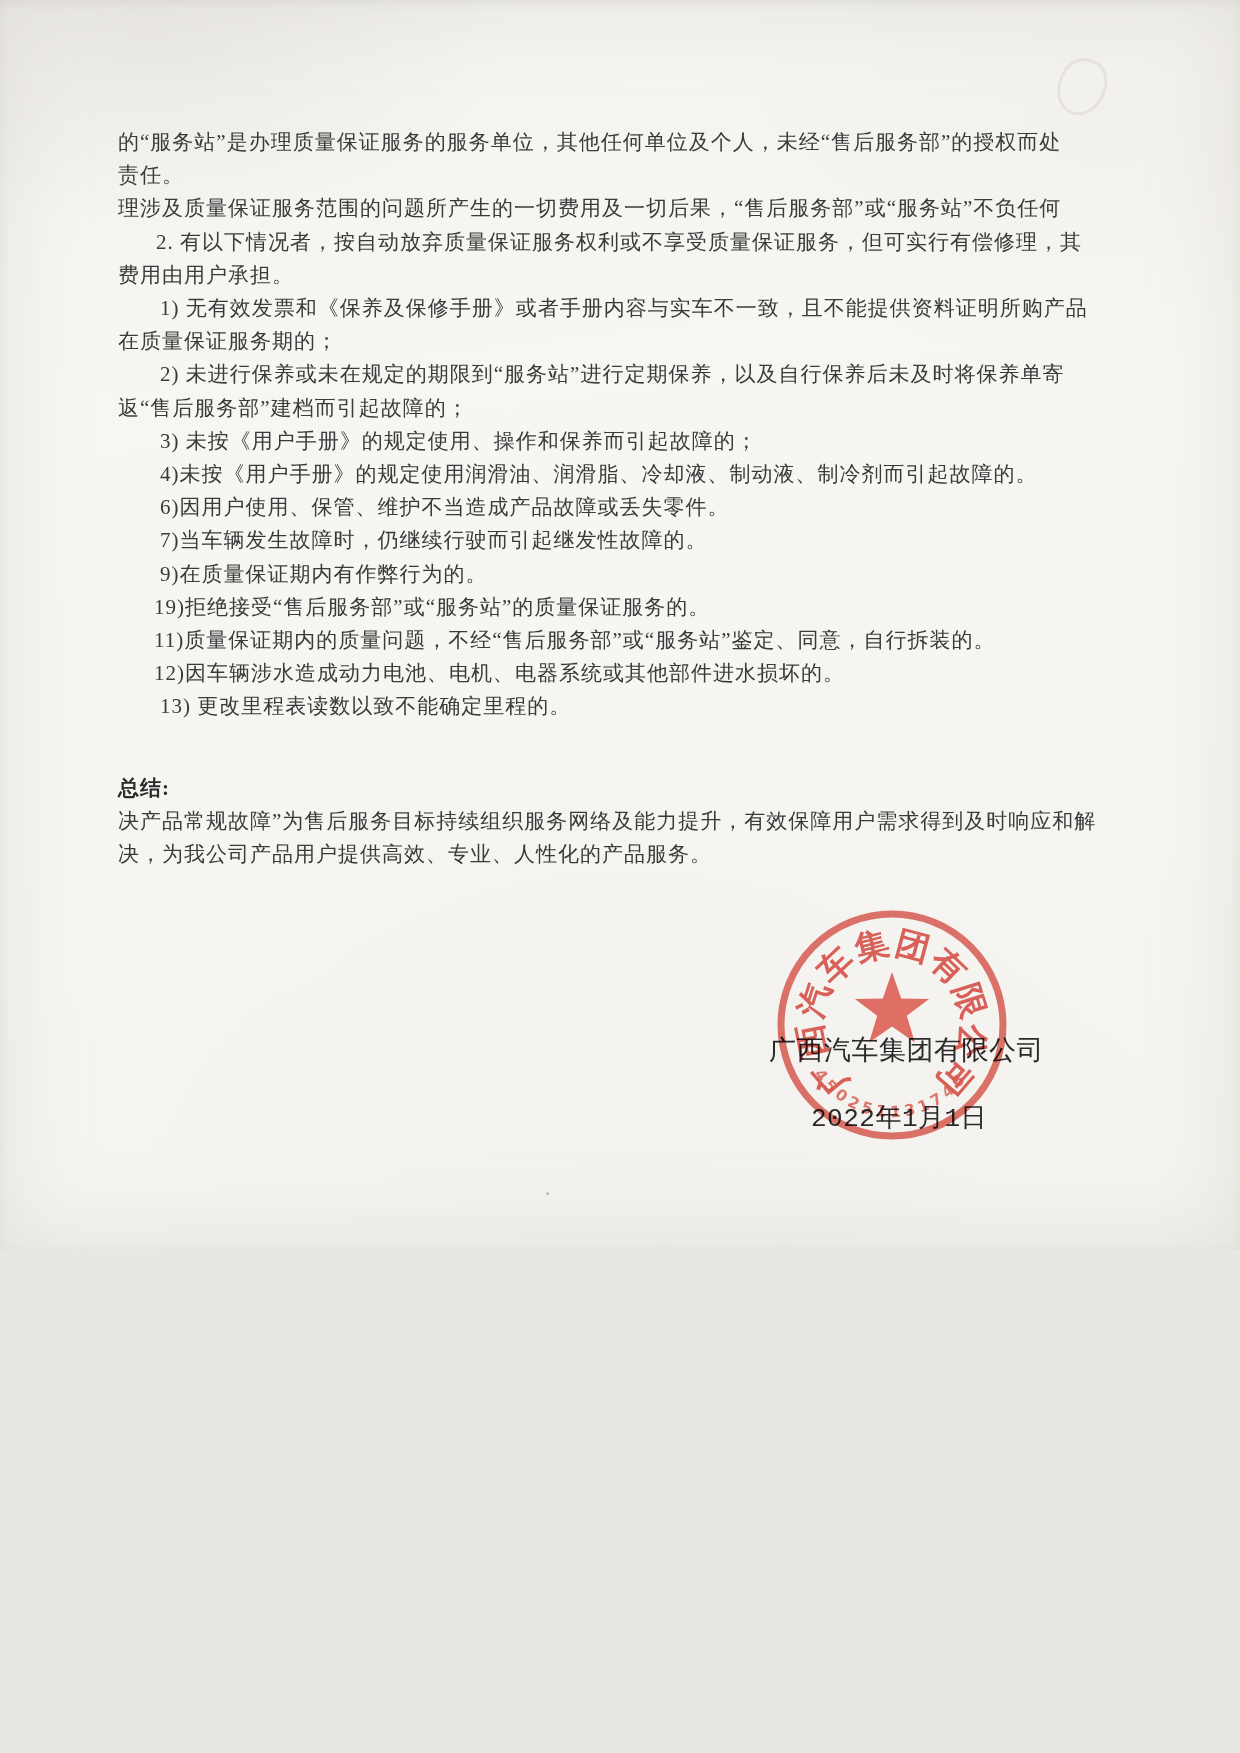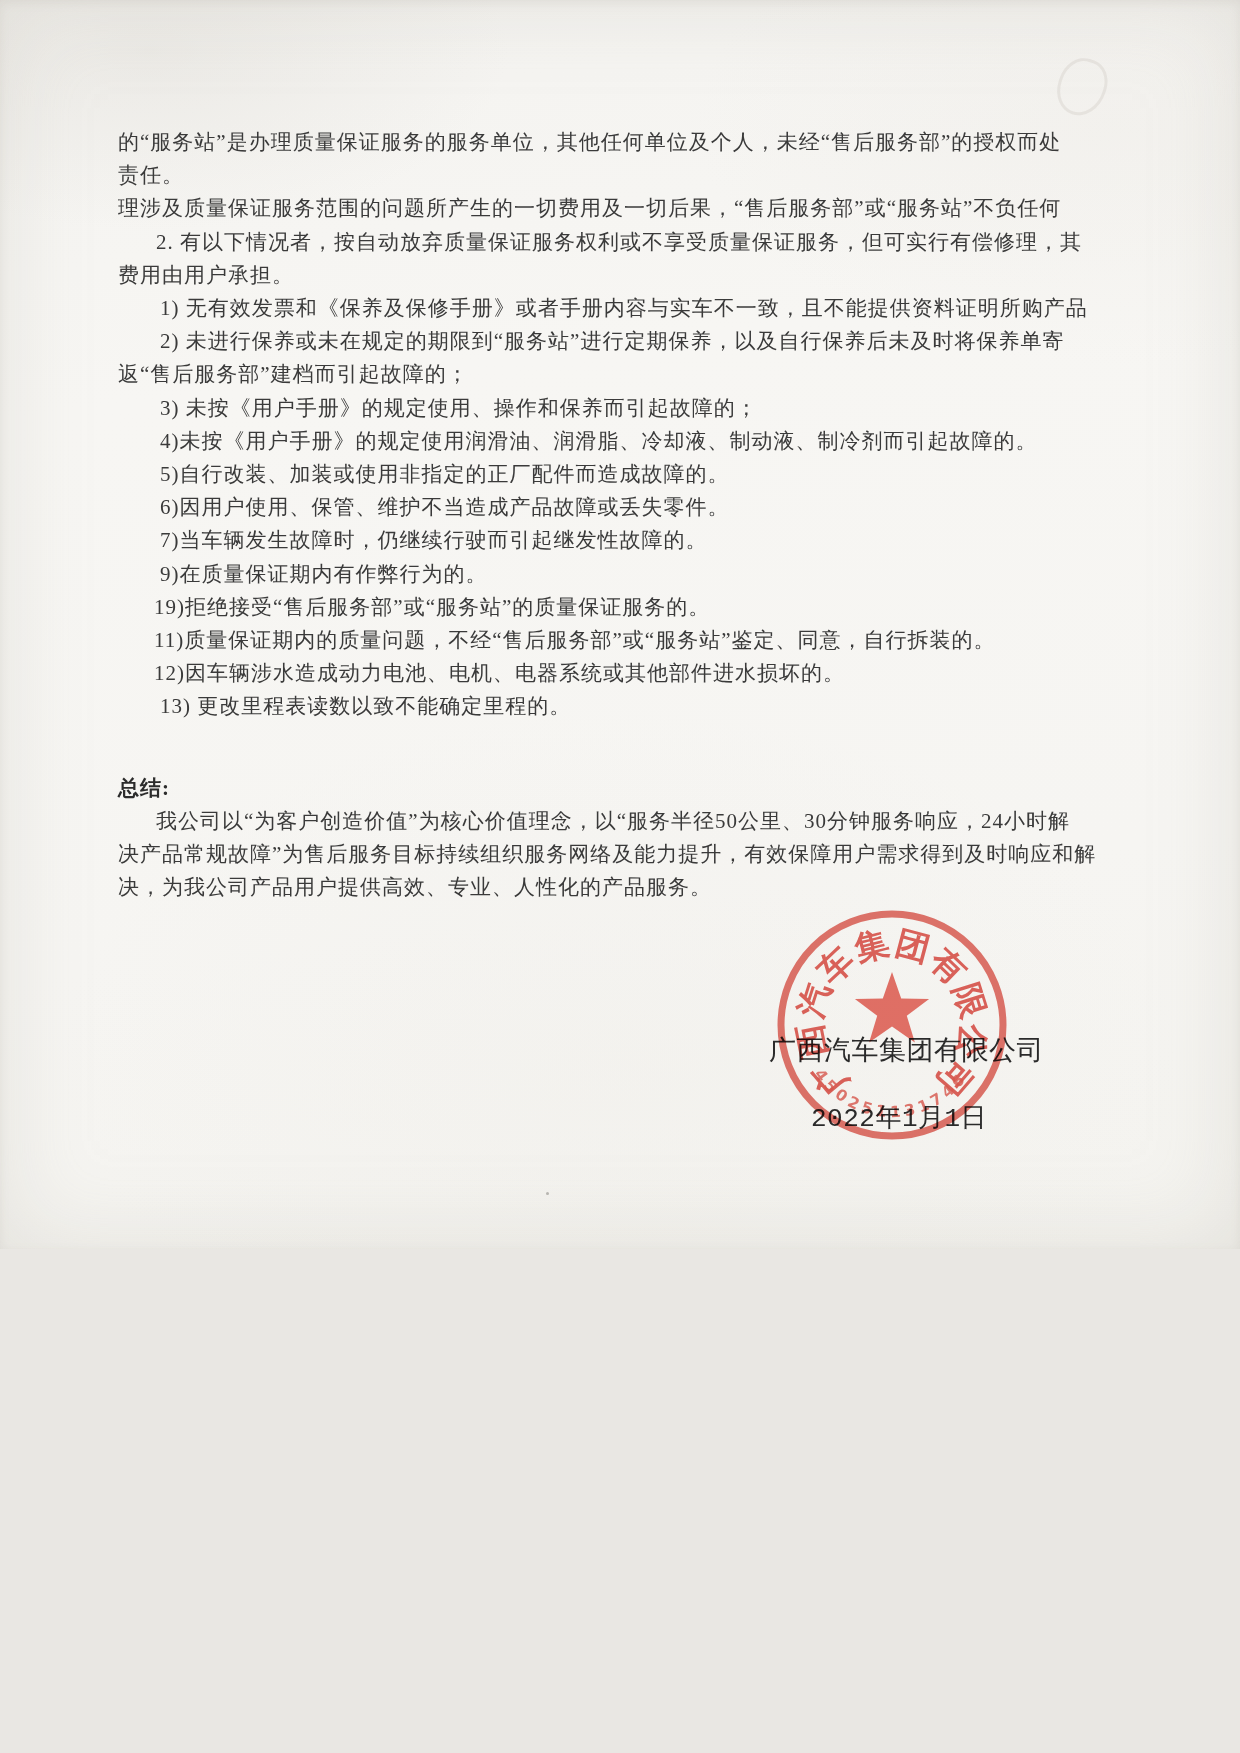--- a/index.html
+++ b/index.html
@@ -63,34 +63,33 @@
 
 <div class="page">
 
   <div class="doc-text">
     <div class="ln">的“服务站”是办理质量保证服务的服务单位，其他任何单位及个人，未经“售后服务部”的授权而处</div>
     <div class="ln">责任。</div>
     <div class="ln">理涉及质量保证服务范围的问题所产生的一切费用及一切后果，“售后服务部”或“服务站”不负任何</div>
     <div class="ln ind-p">2. 有以下情况者，按自动放弃质量保证服务权利或不享受质量保证服务，但可实行有偿修理，其</div>
     <div class="ln">费用由用户承担。</div>
     <div class="ln ind-a">1) 无有效发票和《保养及保修手册》或者手册内容与实车不一致，且不能提供资料证明所购产品</div>
+    <div class="ln">在质量保证服务期的；</div>
     <div class="ln ind-a">2) 未进行保养或未在规定的期限到“服务站”进行定期保养，以及自行保养后未及时将保养单寄</div>
     <div class="ln">返“售后服务部”建档而引起故障的；</div>
     <div class="ln ind-a">3) 未按《用户手册》的规定使用、操作和保养而引起故障的；</div>
     <div class="ln ind-a">4)未按《用户手册》的规定使用润滑油、润滑脂、冷却液、制动液、制冷剂而引起故障的。</div>
-    <div class="ln ind-a">5)自行改装、加装或使用非指定的正厂配件而造成故障的。</div>
     <div class="ln ind-a">6)因用户使用、保管、维护不当造成产品故障或丢失零件。</div>
     <div class="ln ind-a">7)当车辆发生故障时，仍继续行驶而引起继发性故障的。</div>
     <div class="ln ind-a">9)在质量保证期内有作弊行为的。</div>
     <div class="ln ind-b">19)拒绝接受“售后服务部”或“服务站”的质量保证服务的。</div>
     <div class="ln ind-b">11)质量保证期内的质量问题，不经“售后服务部”或“服务站”鉴定、同意，自行拆装的。</div>
     <div class="ln ind-b">12)因车辆涉水造成动力电池、电机、电器系统或其他部件进水损坏的。</div>
     <div class="ln ind-a">13) 更改里程表读数以致不能确定里程的。</div>
     <div class="ln bold-line">总结:</div>
-    <div class="ln ind-p">我公司以“为客户创造价值”为核心价值理念，以“服务半径50公里、30分钟服务响应，24小时解</div>
     <div class="ln">决产品常规故障”为售后服务目标持续组织服务网络及能力提升，有效保障用户需求得到及时响应和解</div>
     <div class="ln">决，为我公司产品用户提供高效、专业、人性化的产品服务。</div>
   </div>
 
   <div class="company-name">广西汽车集团有限公司</div>
   <div class="sign-date">2022年1月1日</div>
 
   <svg class="seal" viewBox="0 0 240 240" xmlns="http://www.w3.org/2000/svg" xmlns:xlink="http://www.w3.org/1999/xlink">
     <defs>
       <path id="sealArcTop" d="M 78.9 176.6 A 70 70 0 1 1 161.1 176.6" fill="none"></path>

